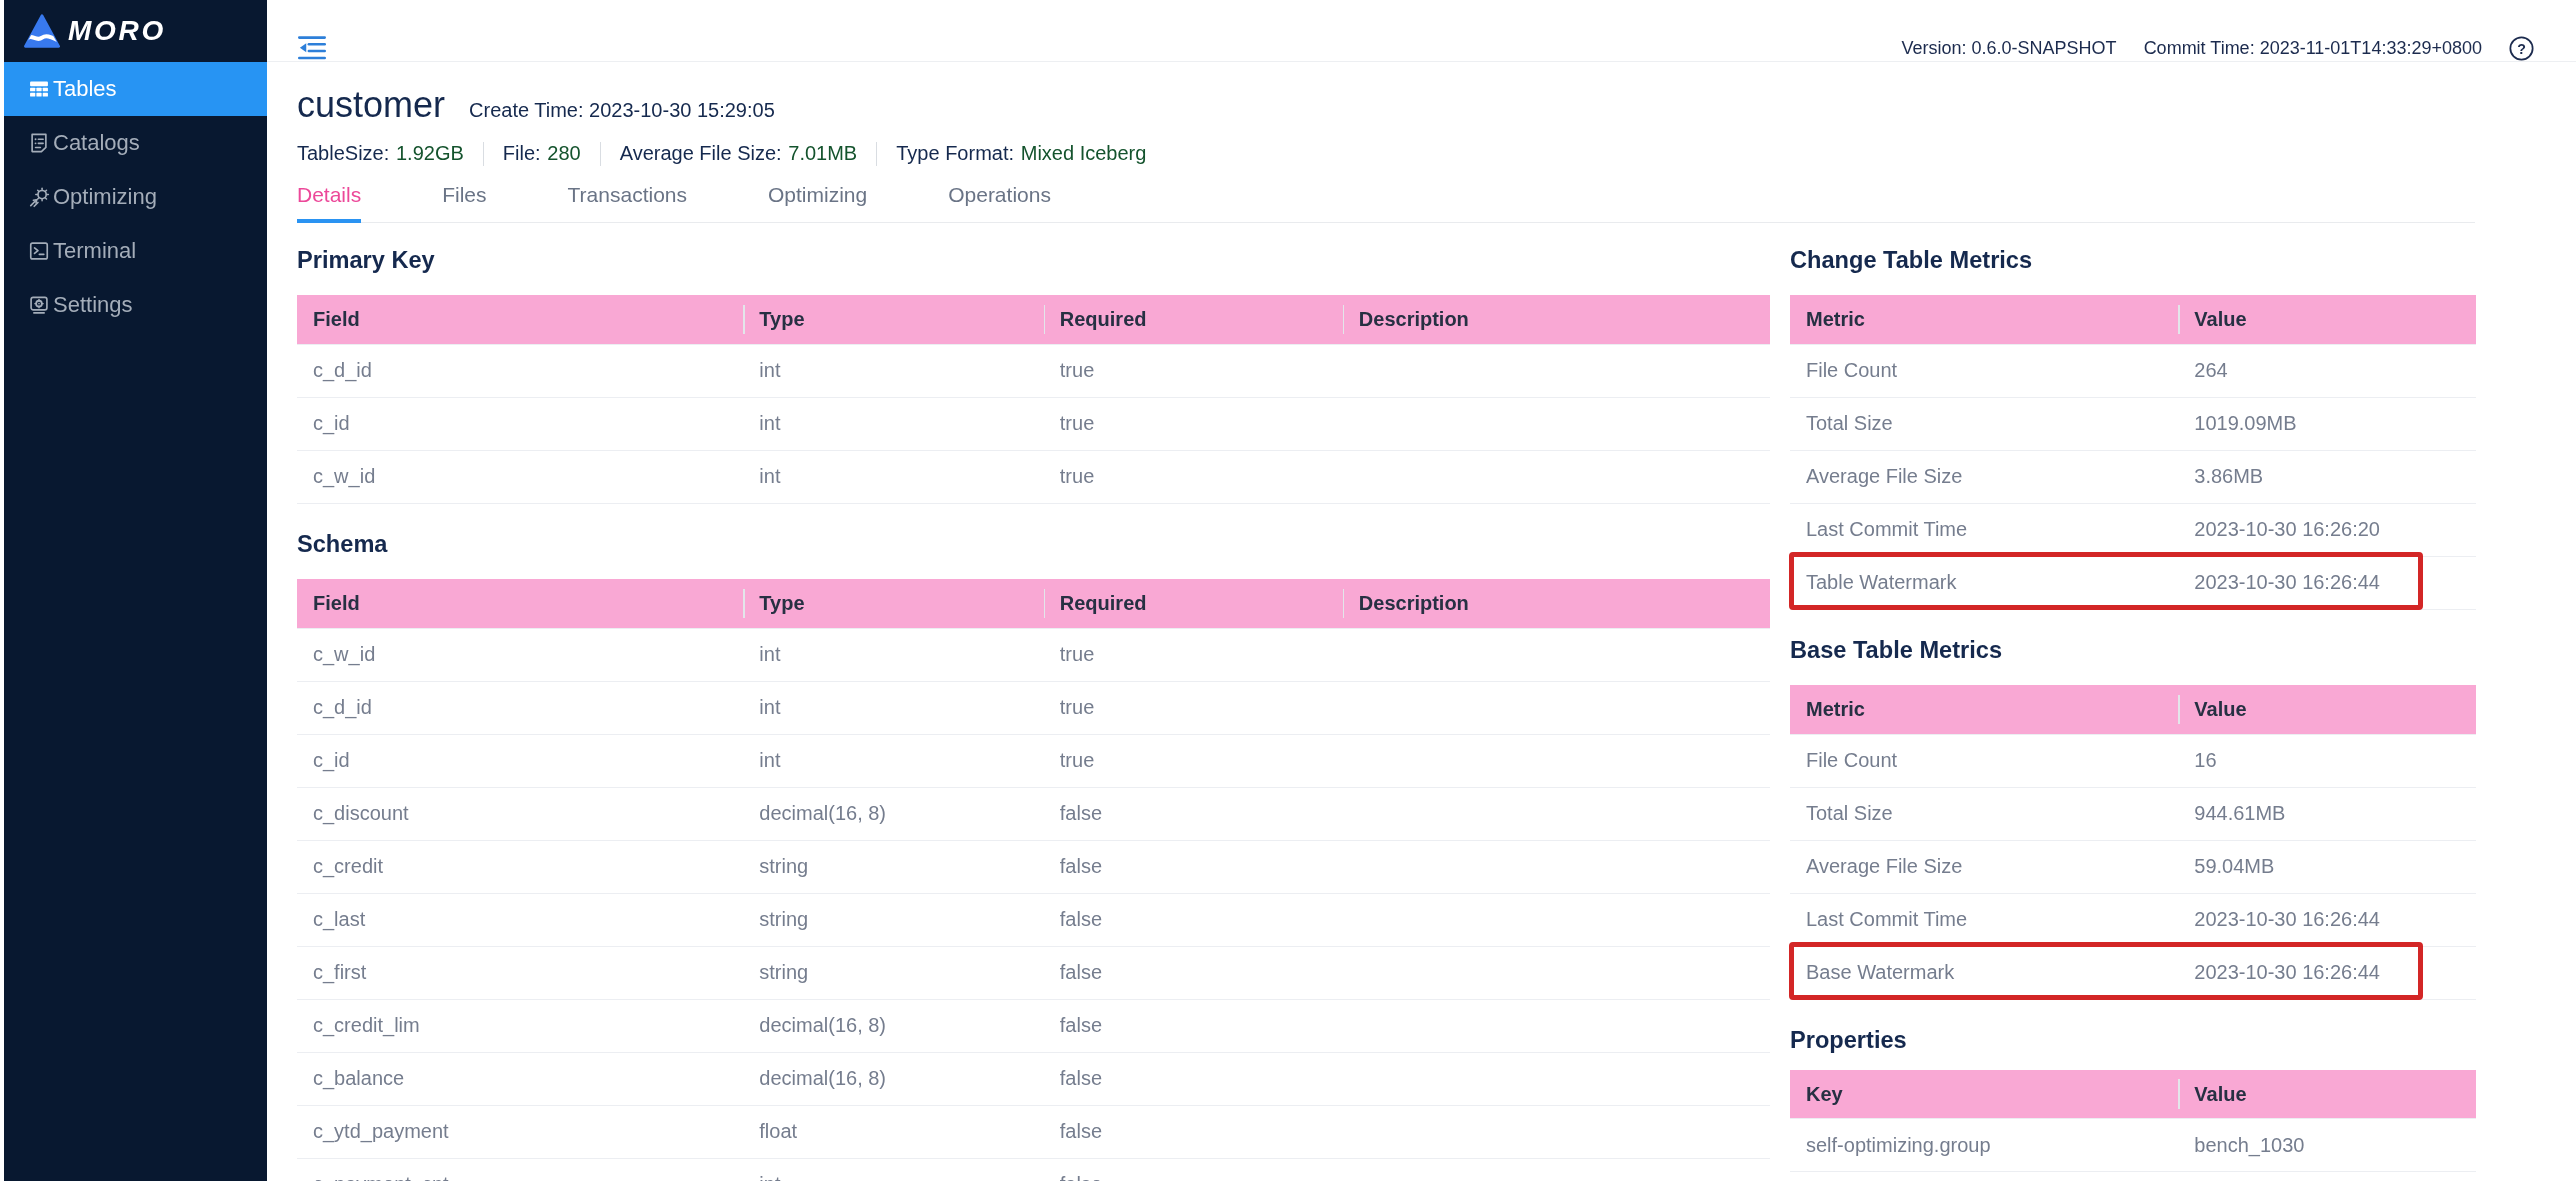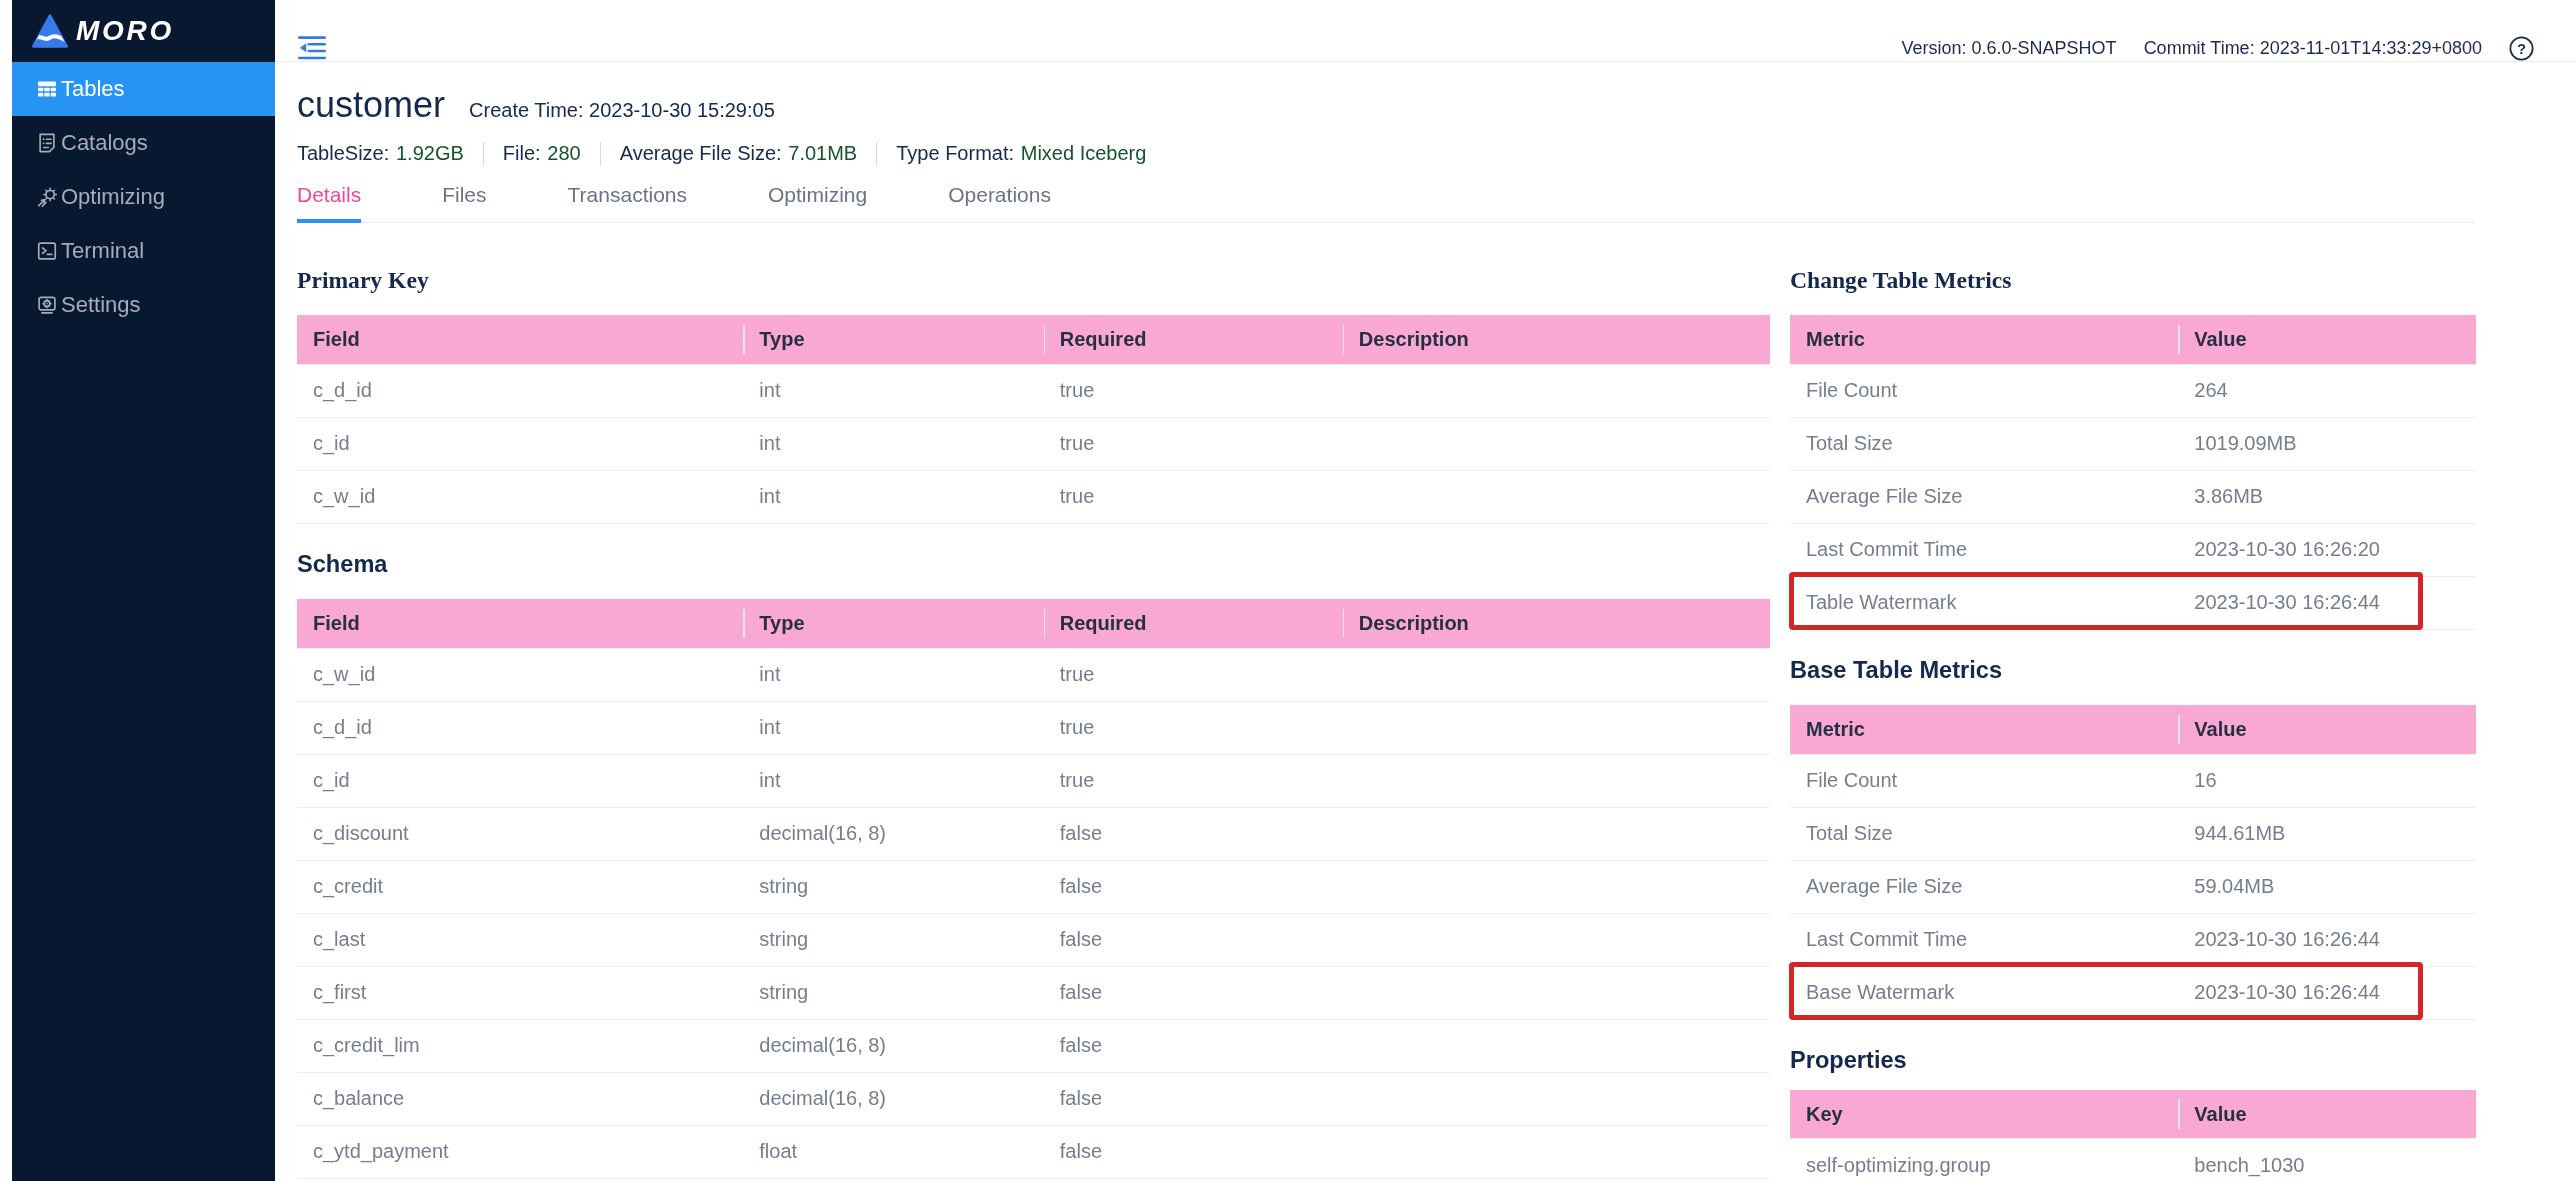--- a/index.html
+++ b/index.html
@@ -1,20 +1,20 @@
 <!DOCTYPE html>
 <html style="font-size:10.8px"><head>
 <meta charset="utf-8">
 <style>
   * { margin:0; padding:0; box-sizing:border-box; }
   html,body { width:2576px; height:1182px; overflow:hidden; background:#fff;
     font-family:"Liberation Sans", sans-serif; -webkit-font-smoothing:antialiased; }
 
   
-  .sidebar { position:fixed; left:12px; top:0; width:263px; height:100%; background:#081830; z-index:5; }
+  .sidebar { position:fixed; left:4px; top:0; width:263px; height:100%; background:#081830; z-index:5; }
   .logo-row { height:62px; display:flex; align-items:center; padding-left:20px; gap:8px; }
   .logo-mark { width:36px; height:34px; flex:0 0 auto; }
   .logo-text { color:#fff; font-size:28px; font-weight:800; font-style:italic; letter-spacing:2.7px; }
   .menu { margin-top:0; }
   .menu-item { height:54px; display:flex; align-items:center; padding-left:24px; gap:3px;
     color:#a4adb9; font-size:22px; cursor:pointer; }
   .menu-item.active { background:#2794f3; color:#fff; }
   .mi-icon { width:22px; height:22px; display:flex; }
   .mi-icon svg { width:22px; height:22px; }
 
@@ -40,21 +40,21 @@
 
   .tabs { margin-top:12px; display:flex; gap:81px; border-bottom:1.3px solid #e9ebee; }
   .tab { font-size:21px; color:#6a7486; padding:5.4px 0 12px; border-bottom:4px solid transparent;
     margin-bottom:-1.3px; cursor:pointer; }
   .tab.active { color:#ec4899; border-bottom-color:#2a93f2; }
 
   .columns { display:flex; gap:20px; }
   .col-left  { width:1473px; flex:0 0 auto; }
   .col-right { width:686px; flex:0 0 auto; }
   .sec-title { font-size:23.6px; font-weight:700; color:#15294e; }
-  .mt-a { margin-top:44px;font-family:Liberation Serif, serif; }  
+  .mt-a { margin-top:24px; }  
   .mt-b { margin-top:27px; }  
 
   table { width:100%; border-collapse:collapse; table-layout:fixed; font-size:20px; margin-top:21.6px; }
   thead th { background:#f9a8d4; height:49px; text-align:left; padding-left:16px;
     font-weight:600; color:#273043; position:relative; border-bottom:1.3px solid #eceef2; }
   thead th:not(:first-child)::before { content:""; position:absolute; left:0; top:9.4px; bottom:9.4px;
     width:1.3px; background:#e3e6ea; }
   tbody td { height:53px; padding-left:16px; color:#757d8e; border-bottom:1.3px solid #eceef2;
     white-space:nowrap; overflow:hidden; }
   tbody tr.hl { position:relative; }

